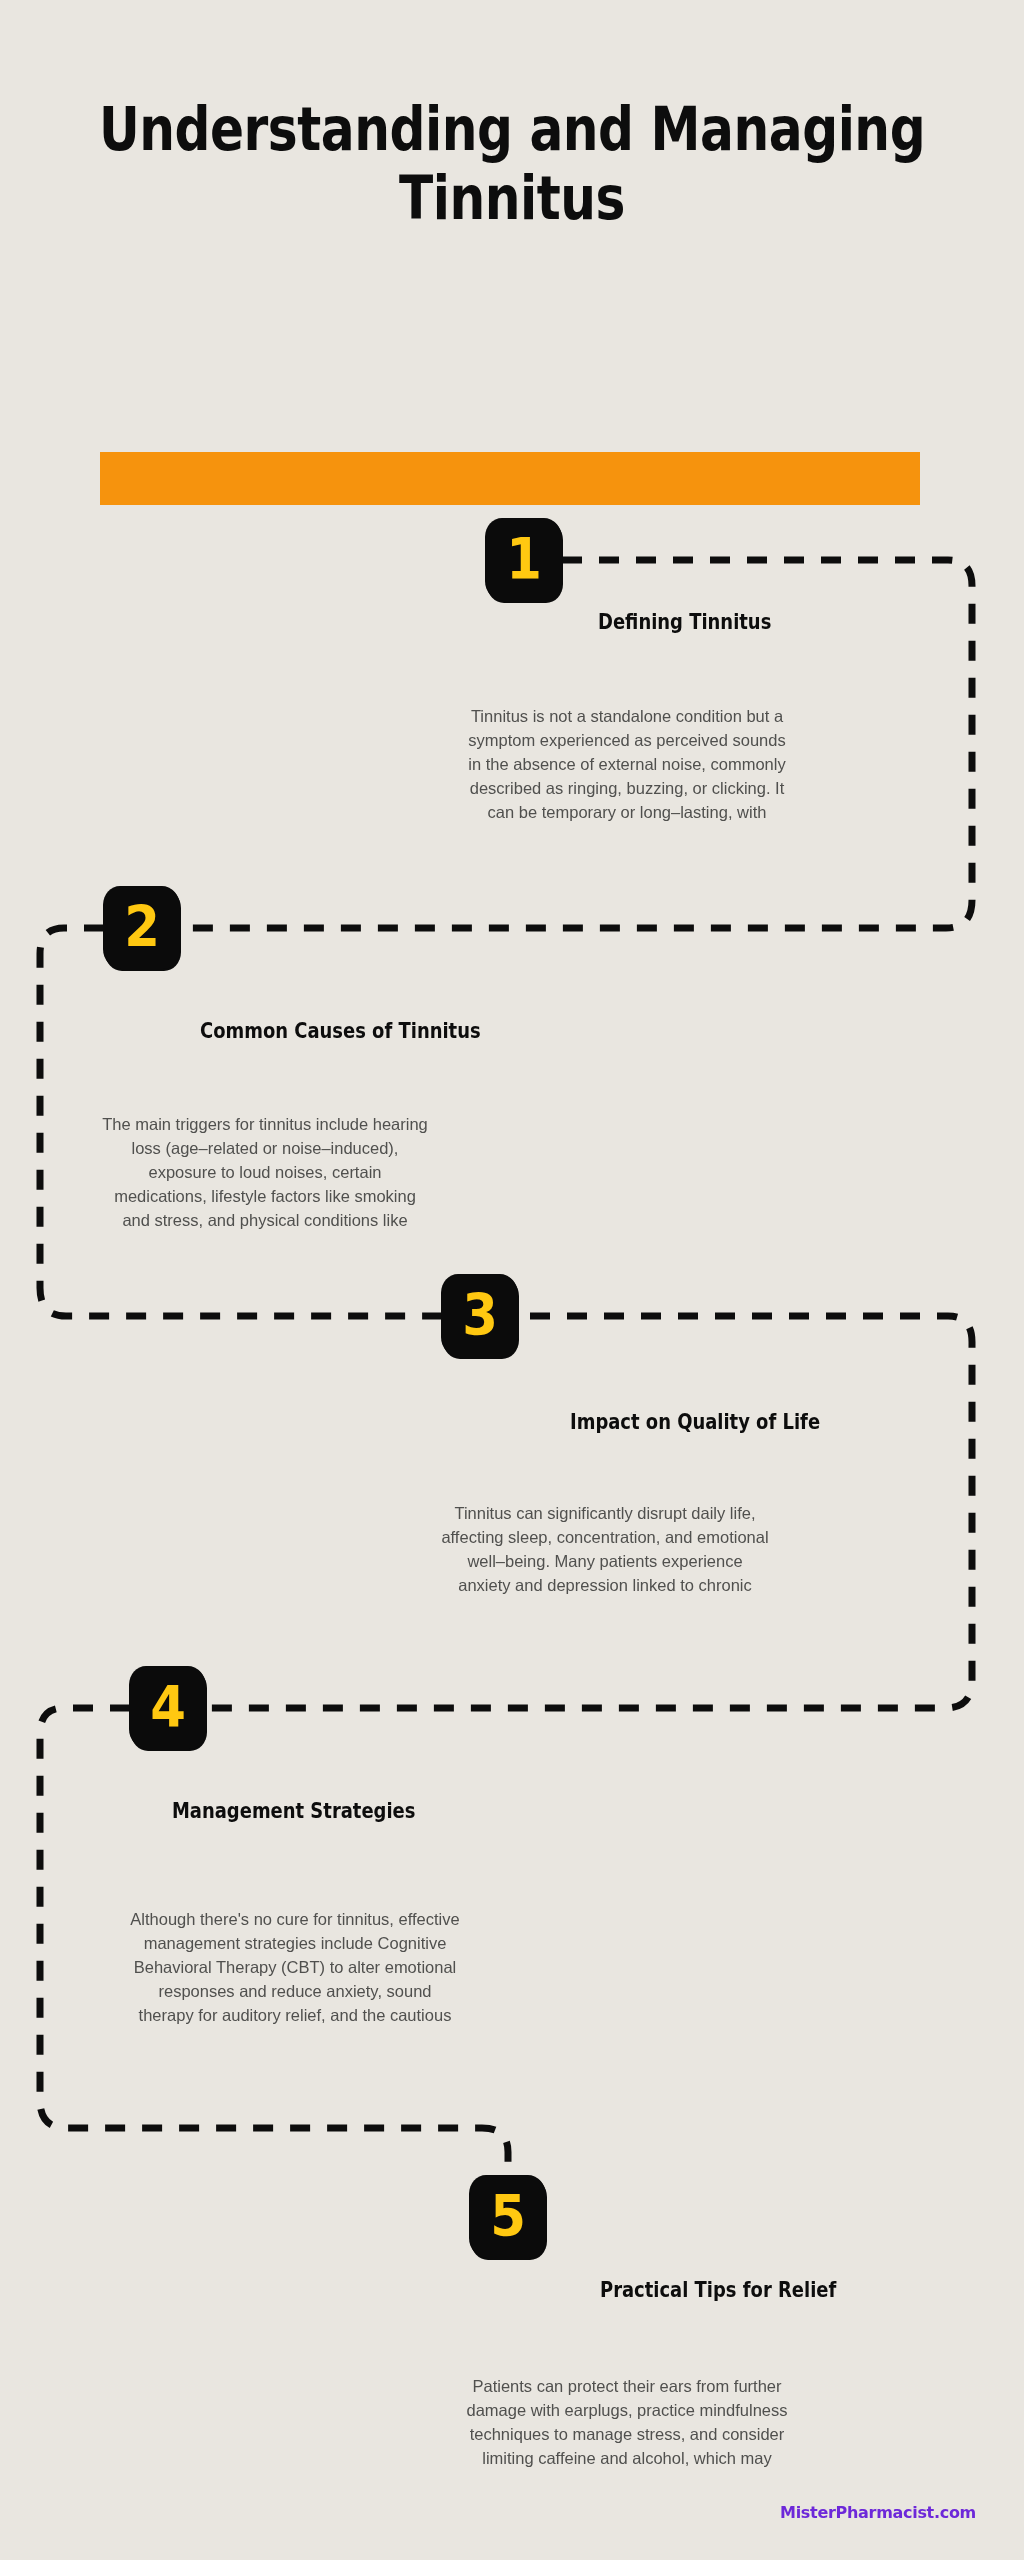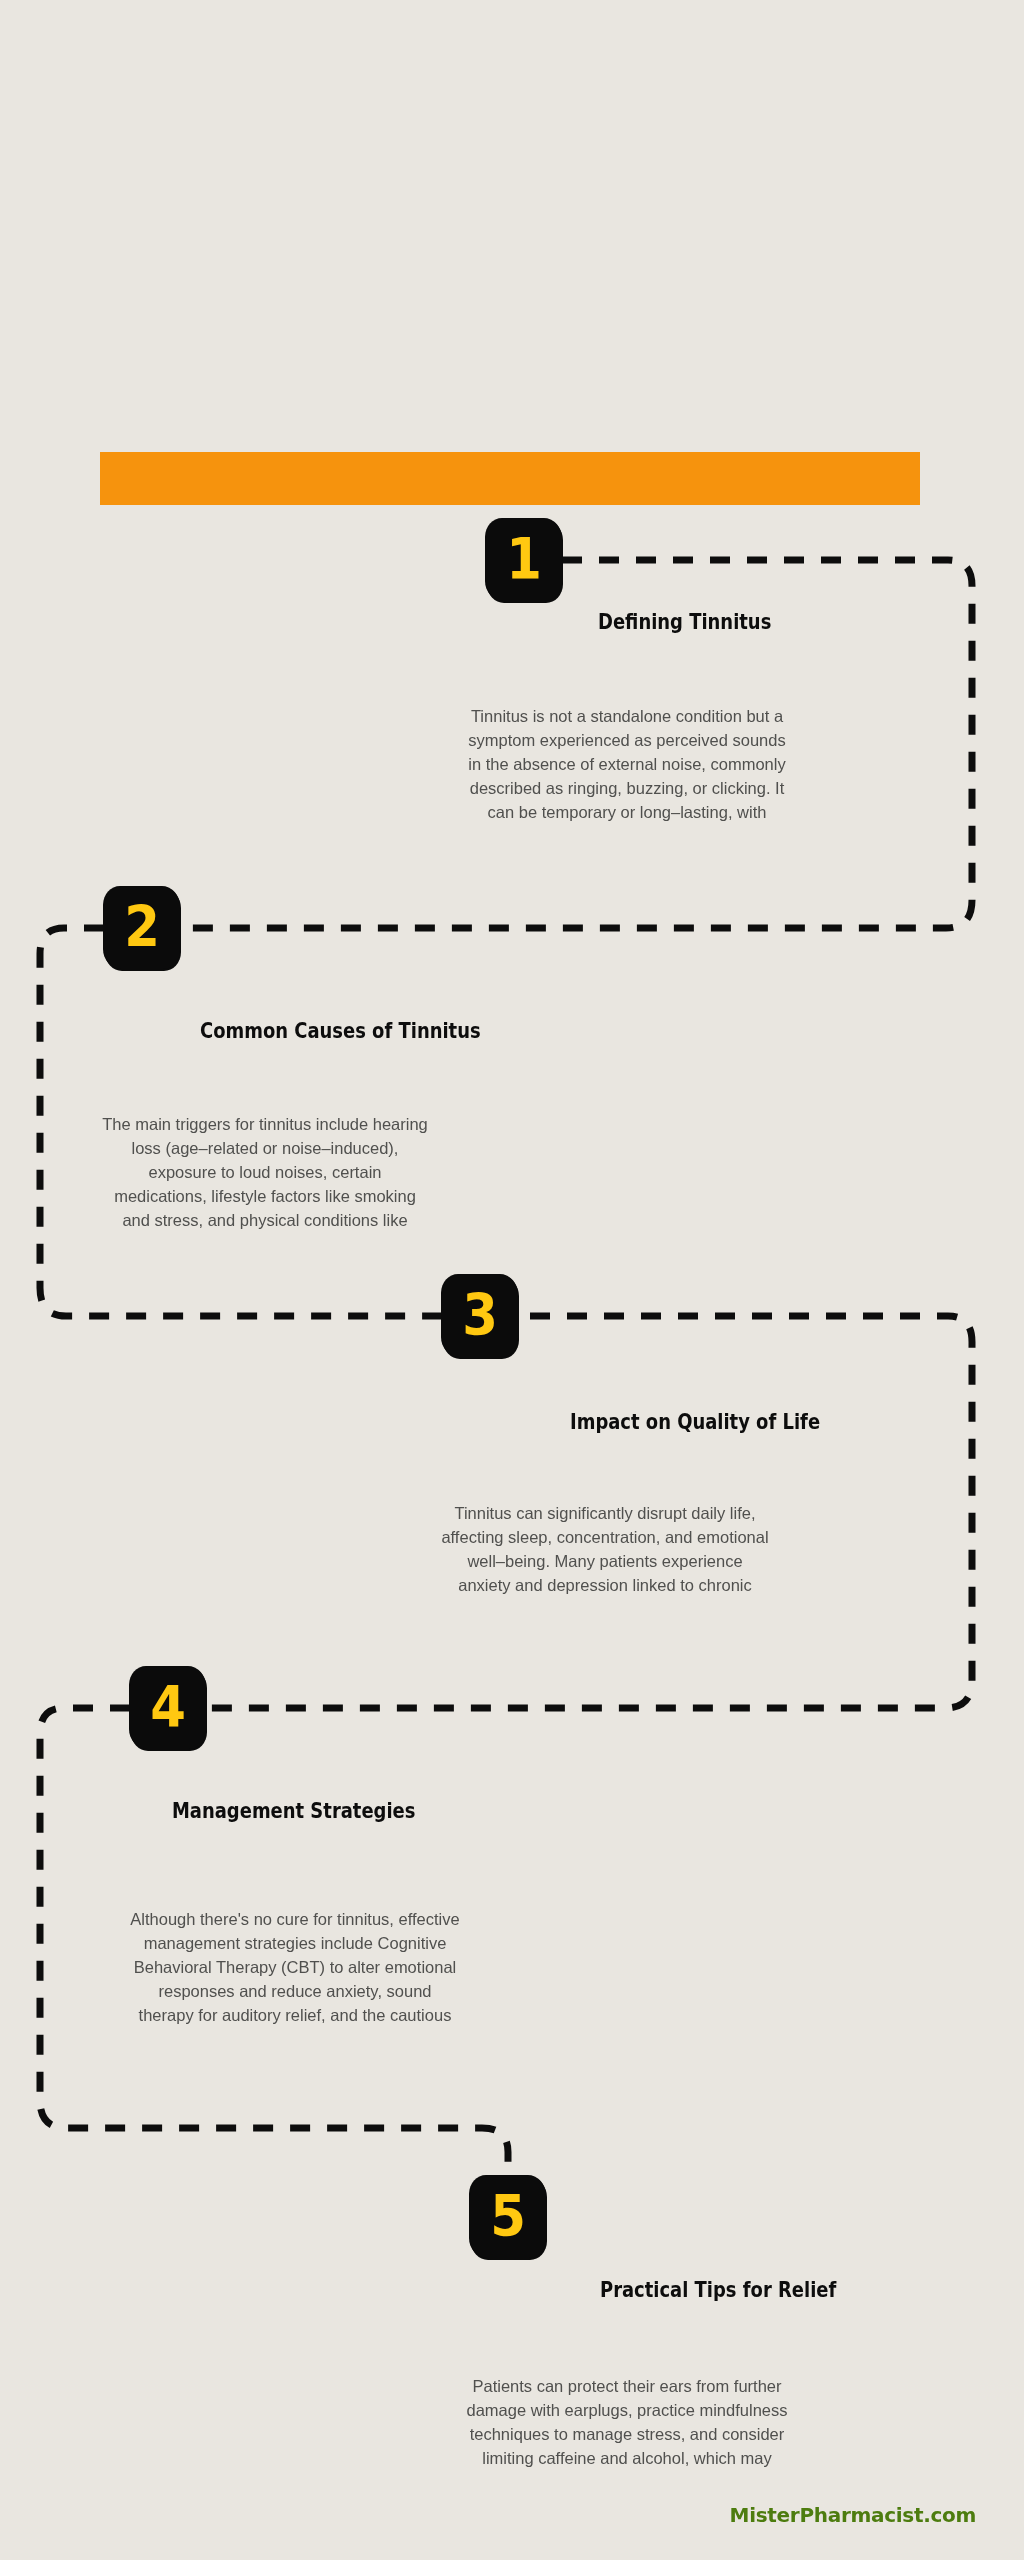--- a/index.html
+++ b/index.html
@@ -115,31 +115,35 @@
     overflow: hidden;
   }
 
   
   #footer-brand {
     position: absolute;
     right: 48px;
     top: 2503px;
     font-family: "DejaVu Sans", sans-serif;
     font-weight: 700;
-    font-size: 20px;
+    font-size: 16px;
     letter-spacing: -0.3px;
-    color: #4d7c0f;
+    color: #6d28d9;
     margin-left: 9px;
   }
 </style>
 </head>
 <body>
 
 <div id="page">
 
+  <div id="title-block">
+    <span class="title-line">Understanding and Managing</span>
+    <span class="title-line">Tinnitus</span>
+  </div>
 
   <div id="orange-bar"></div>
 
   <svg id="connector-layer" viewBox="0 0 1024 2560" width="1024" height="2560" xmlns="http://www.w3.org/2000/svg">
 
     <path d="M 562 560 L 948 560 Q 972 560 972 586 L 972 900 Q 972 928 946 928 L 155 928"></path>
 
     <path d="M 104 928 L 64 928 Q 40 928 40 954 L 40 1288 Q 40 1316 66 1316 L 442 1316"></path>
 
     <path d="M 530 1316 L 948 1316 Q 972 1316 972 1342 L 972 1680 Q 972 1708 946 1708 L 186 1708"></path>

